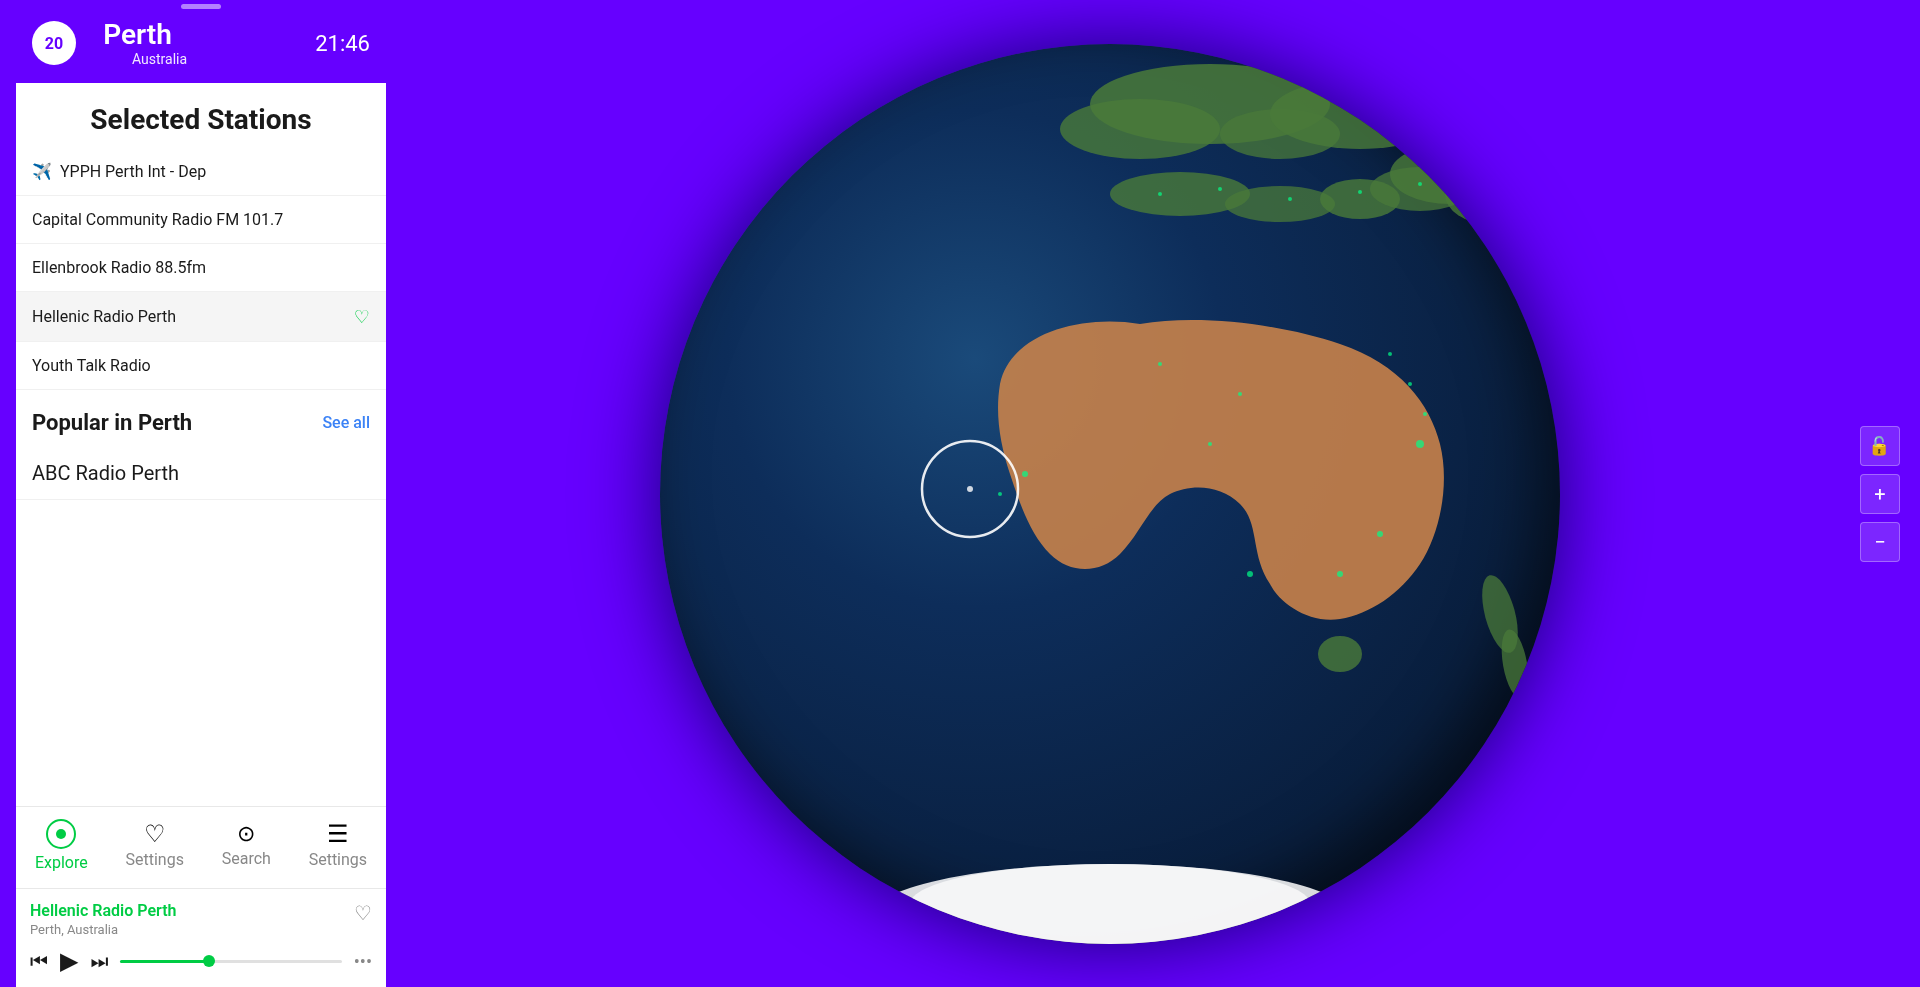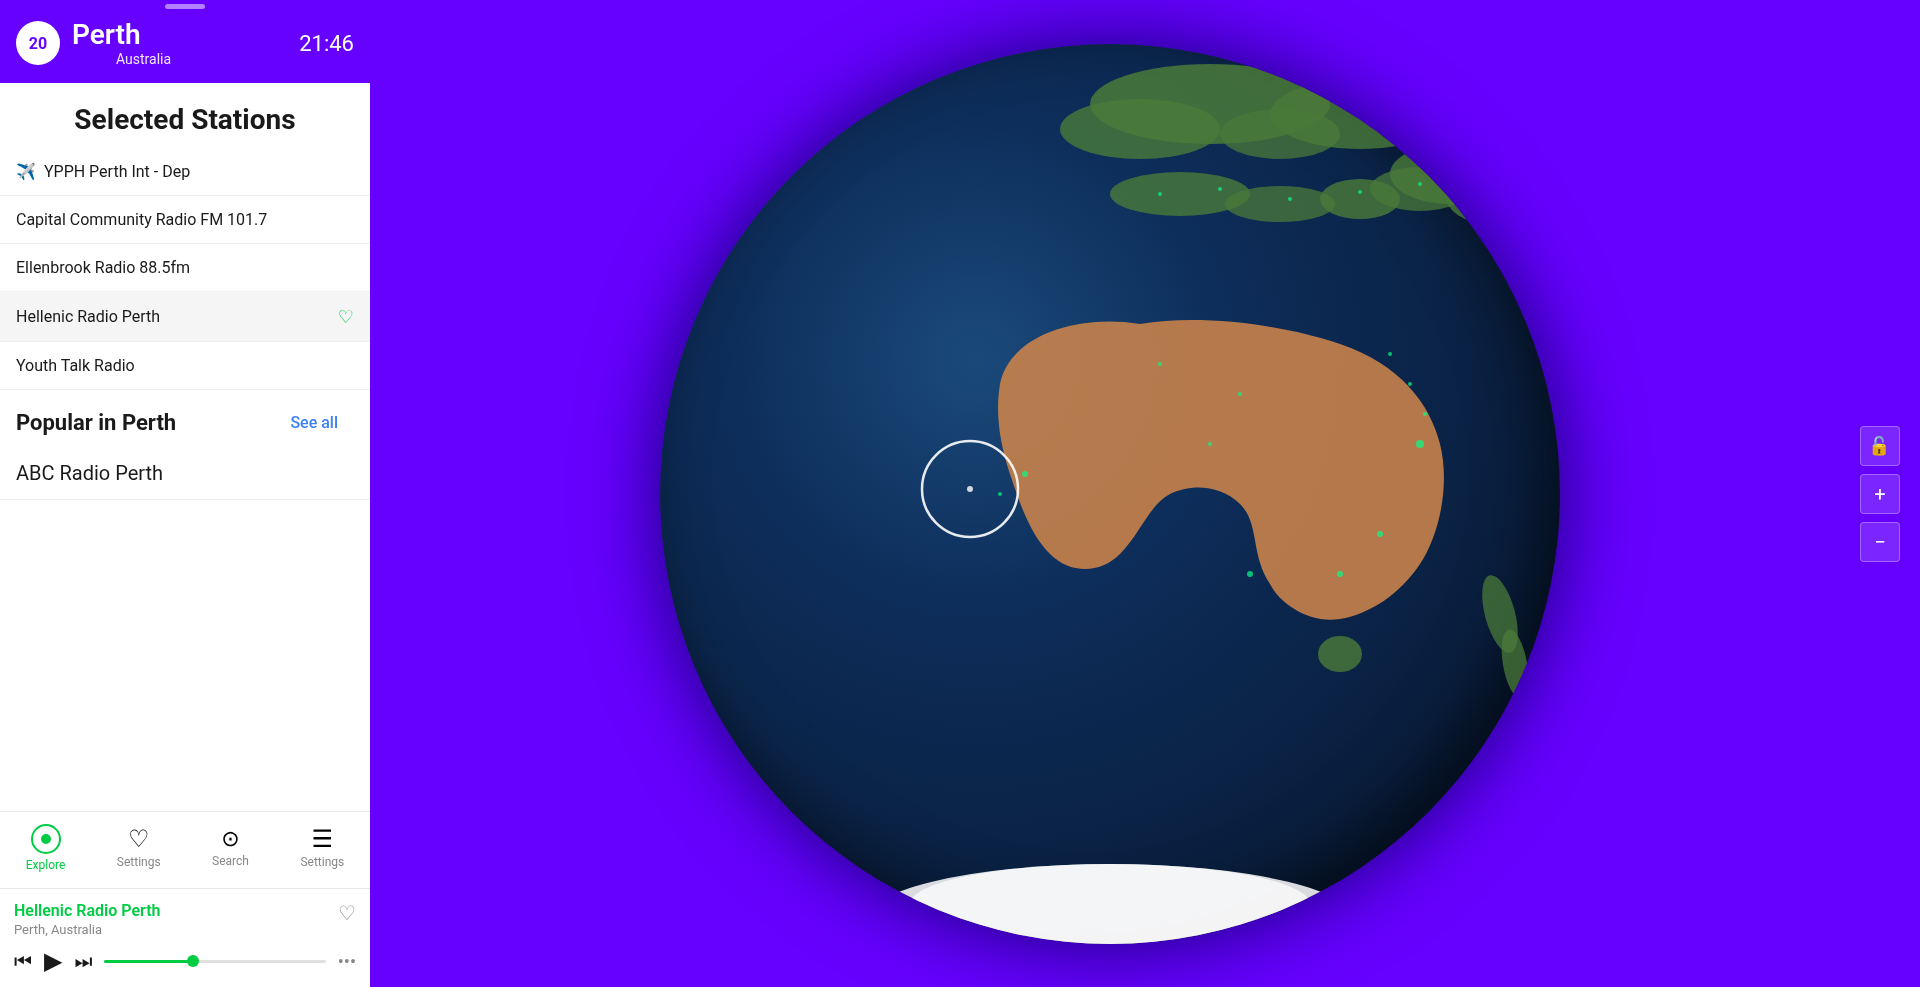--- a/index.html
+++ b/index.html
@@ -40,21 +40,21 @@
     .globe svg {
       position: absolute;
       top: 0; left: 0;
       width: 100%; height: 100%;
     }
 
     
     .left-panel {
       position: absolute;
       top: 0;
-      left: 0;
+      left: 16px;
       width: 370px;
       height: 987px;
       display: flex;
       flex-direction: column;
       z-index: 10;
     }
 
     
     .header {
       background: #6600ff;
@@ -86,20 +86,21 @@
       color: #6600ff;
       font-weight: 700;
       font-size: 16px;
       flex-shrink: 0;
     }
 
     .city-name {
       font-size: 28px;
       font-weight: 600;
       line-height: 1.1;
+      text-align: center;
     }
 
     .city-country {
       font-size: 14px;
       opacity: 0.9;
       margin-left: 44px;
     }
 
     .city-time {
       font-size: 22px;
@@ -189,21 +190,21 @@
 
     .view-all-link .chevron {
       font-size: 18px;
       color: #999;
     }
 
     .popular-header {
       display: flex;
       align-items: center;
       justify-content: space-between;
-      padding: 20px 32px 12px 16px;
+      padding: 20px 16px 12px 16px;
     }
 
     .popular-title {
       font-size: 22px;
       font-weight: 700;
       color: #1a1a1a;
     }
 
     .see-all-link {
       color: #3b82f6;
@@ -238,21 +239,21 @@
       cursor: pointer;
       padding: 4px 16px;
     }
 
     .nav-icon {
       font-size: 24px;
       line-height: 1;
     }
 
     .nav-label {
-      font-size: 12px;
+      font-size: 16px;
       color: #888;
     }
 
     .nav-item.active .nav-label {
       color: #00cc44;
     }
 
     .explore-circle {
       width: 30px;
       height: 30px;

